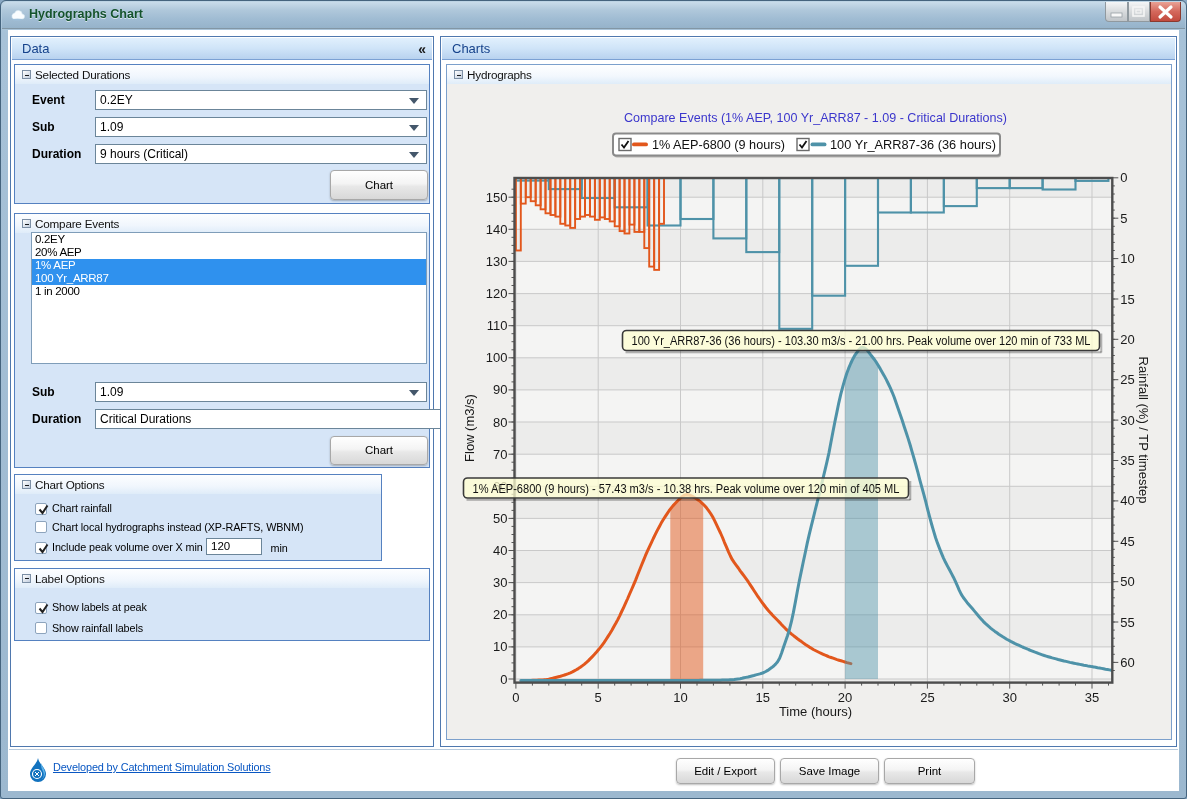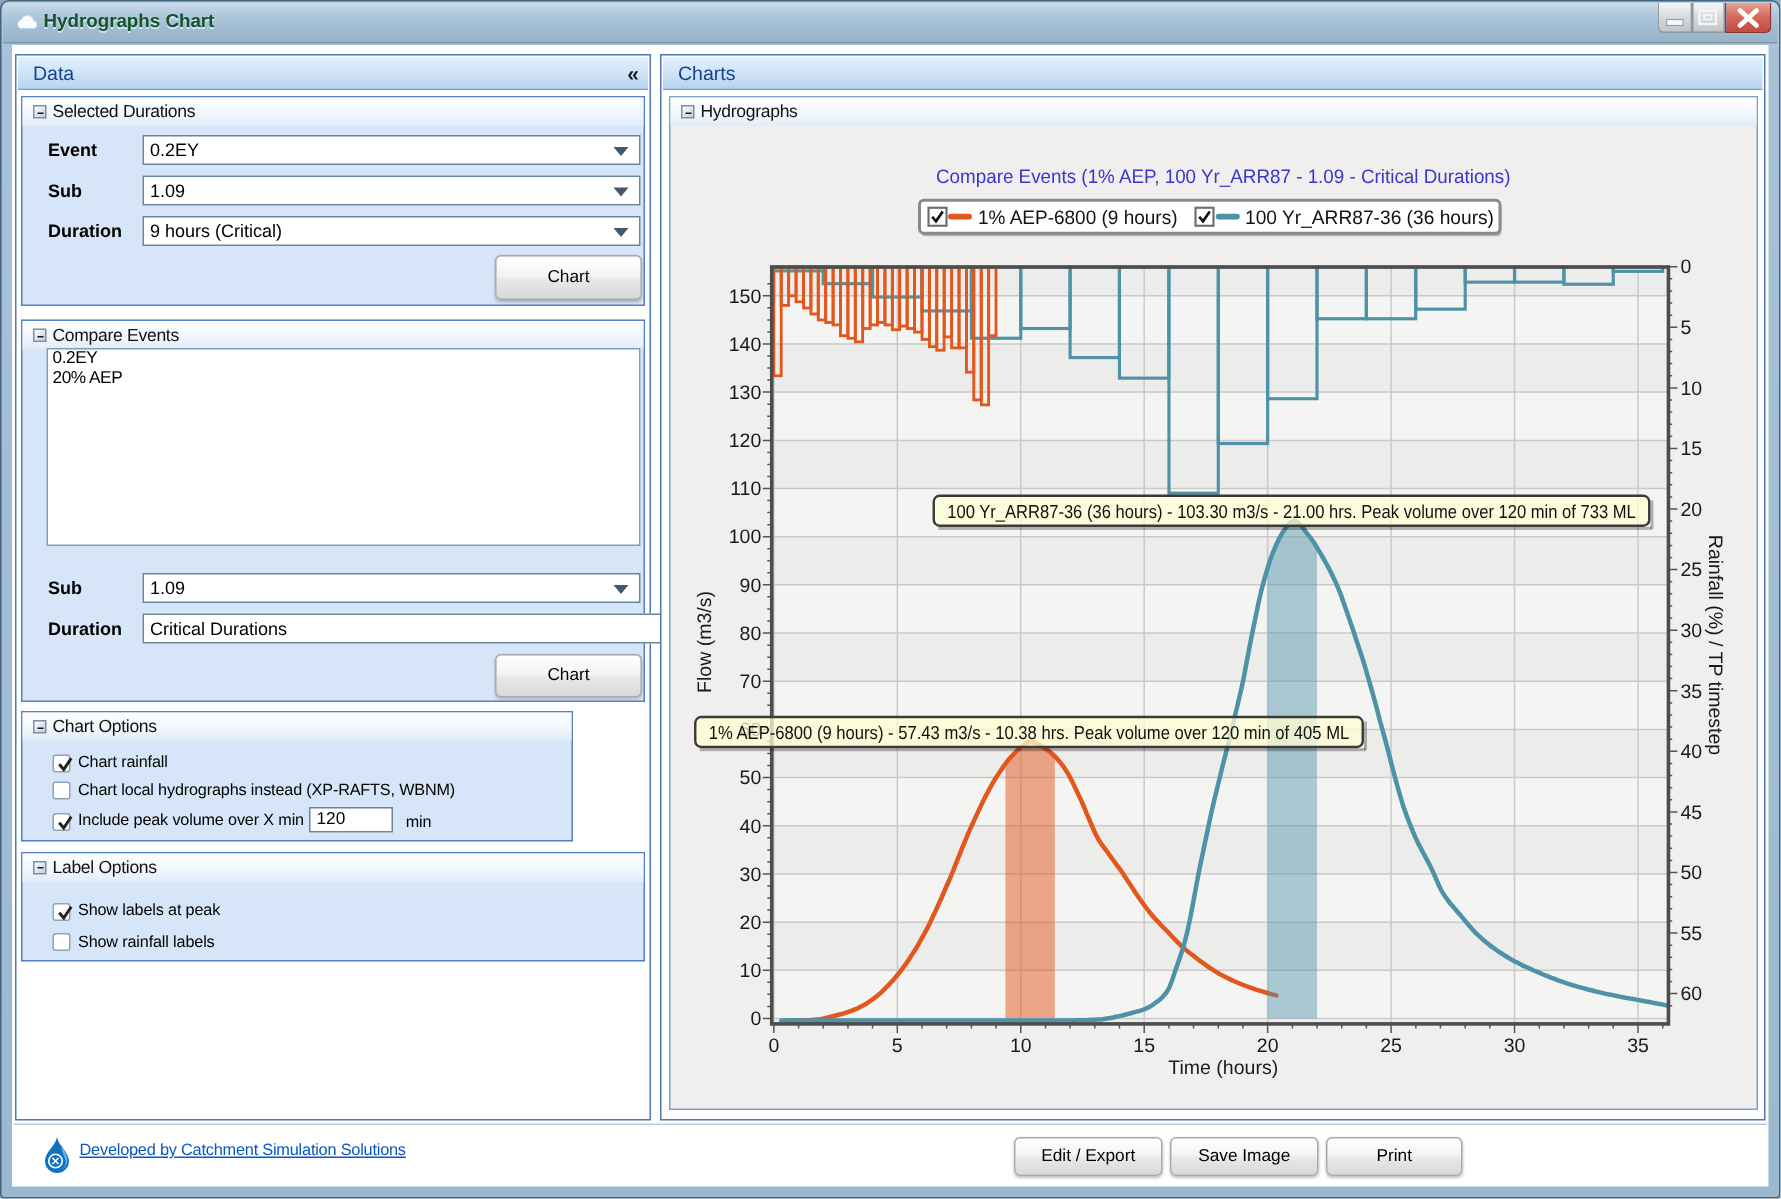--- a/index.html
+++ b/index.html
@@ -94,20 +94,23 @@
 
 <div class="group abs" style="left:14px;top:213px;width:416px;height:255px">
   <div class="ghead">
       <span class="gicon"></span>
       <span class="gtitle">Compare Events</span>
     </div>
 </div>
 <div id="listbox" class="abs" style="left:31px;top:232px;width:396px;height:132px">
   <div class="li">0.2EY</div>
   <div class="li">20% AEP</div>
+  <div class="li lisel">1% AEP</div>
+  <div class="li lisel">100 Yr_ARR87</div>
+  <div class="li">1 in 2000</div>
 </div>
 <div class="flabel abs" style="left:32px;top:385px">Sub</div>
 <div class="flabel abs" style="left:32px;top:412px">Duration</div>
 <div class="dd abs" style="left:95px;top:382px;width:332px;height:20px">1.09</div>
 <div class="dd abs" style="left:95px;top:409px;width:365px;height:20px">Critical Durations</div>
 <div class="btn abs" style="left:330px;top:436px;width:98px;height:29px;line-height:27px">Chart</div>
 
 <div class="group abs" style="left:14px;top:474px;width:368px;height:87px">
   <div class="ghead">
       <span class="gicon"></span>

